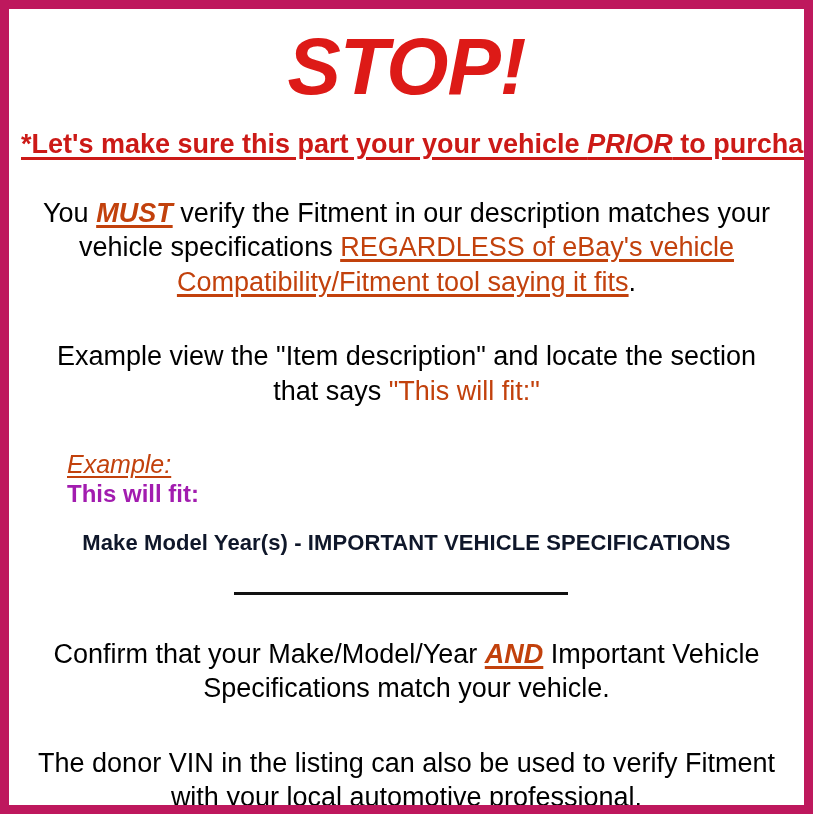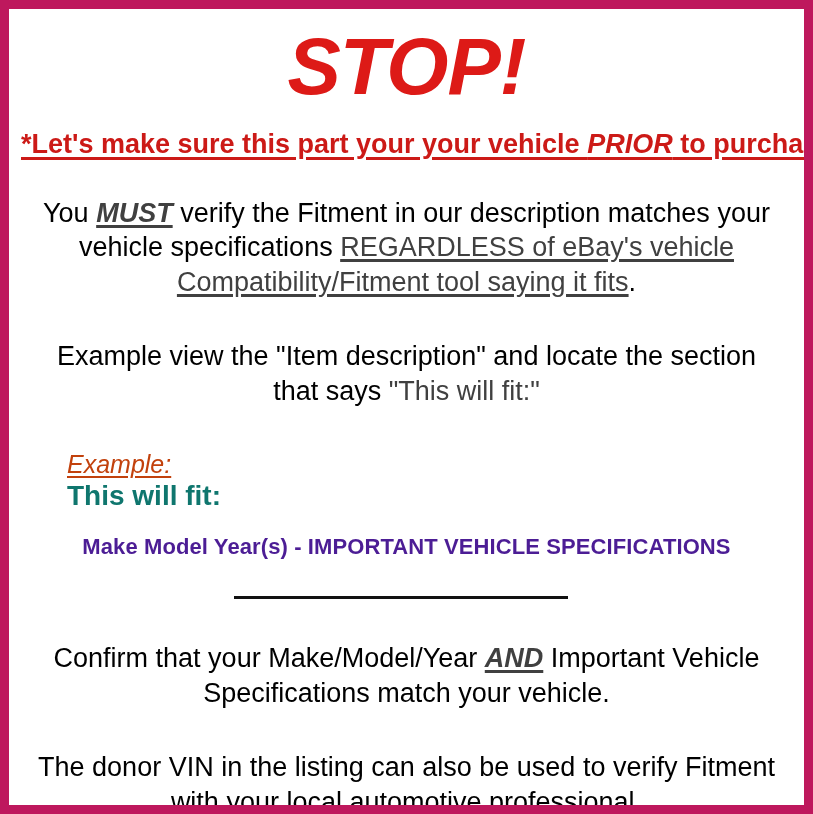--- a/index.html
+++ b/index.html
@@ -65,21 +65,21 @@
     line-height: 1.28;
     color: #000000;
     margin: 0;
     padding: 0 14px;
   }
   .p-must   { margin-top: 36px; }
   .p-please { margin-top: 40px; }
   .p-confirm{ margin-top: 38px; }
   .p-vin    { margin-top: 40px; }
 
-  .red      { color: #404040; }
+  .red      { color: #c2410c; }
   .b        { font-weight: normal; }
   .bi       { font-weight: bold; font-style: italic; }
   .ul {
     text-decoration: underline;
     text-decoration-thickness: 3px;
     text-underline-offset: 3px;
   }
   .ul-blk {
     text-decoration: underline;
     text-decoration-thickness: 2px;
@@ -93,31 +93,31 @@
     text-align: left;
   }
   .example-label {
     font-size: 25px;
     font-style: italic;
     color: #c2410c;
     display: inline-block;
     line-height: 1.15;
   }
   .example-fit {
-    font-size: 28px;
+    font-size: 24px;
     font-weight: bold;
-    color: #0f766e;
+    color: #a21caf;
     line-height: 1.15;
     margin-top: 1px;
   }
   .example-spec {
     margin-top: 22px;
     font-size: 22px;
     font-weight: bold;
-    color: #4c1d95;
+    color: #0f172a;
     letter-spacing: 0.1px;
     text-align: center;
     padding-left: 0;
   }
 
   
   .divider-wrap {
     margin-top: 25px;
     text-align: center;
   }

